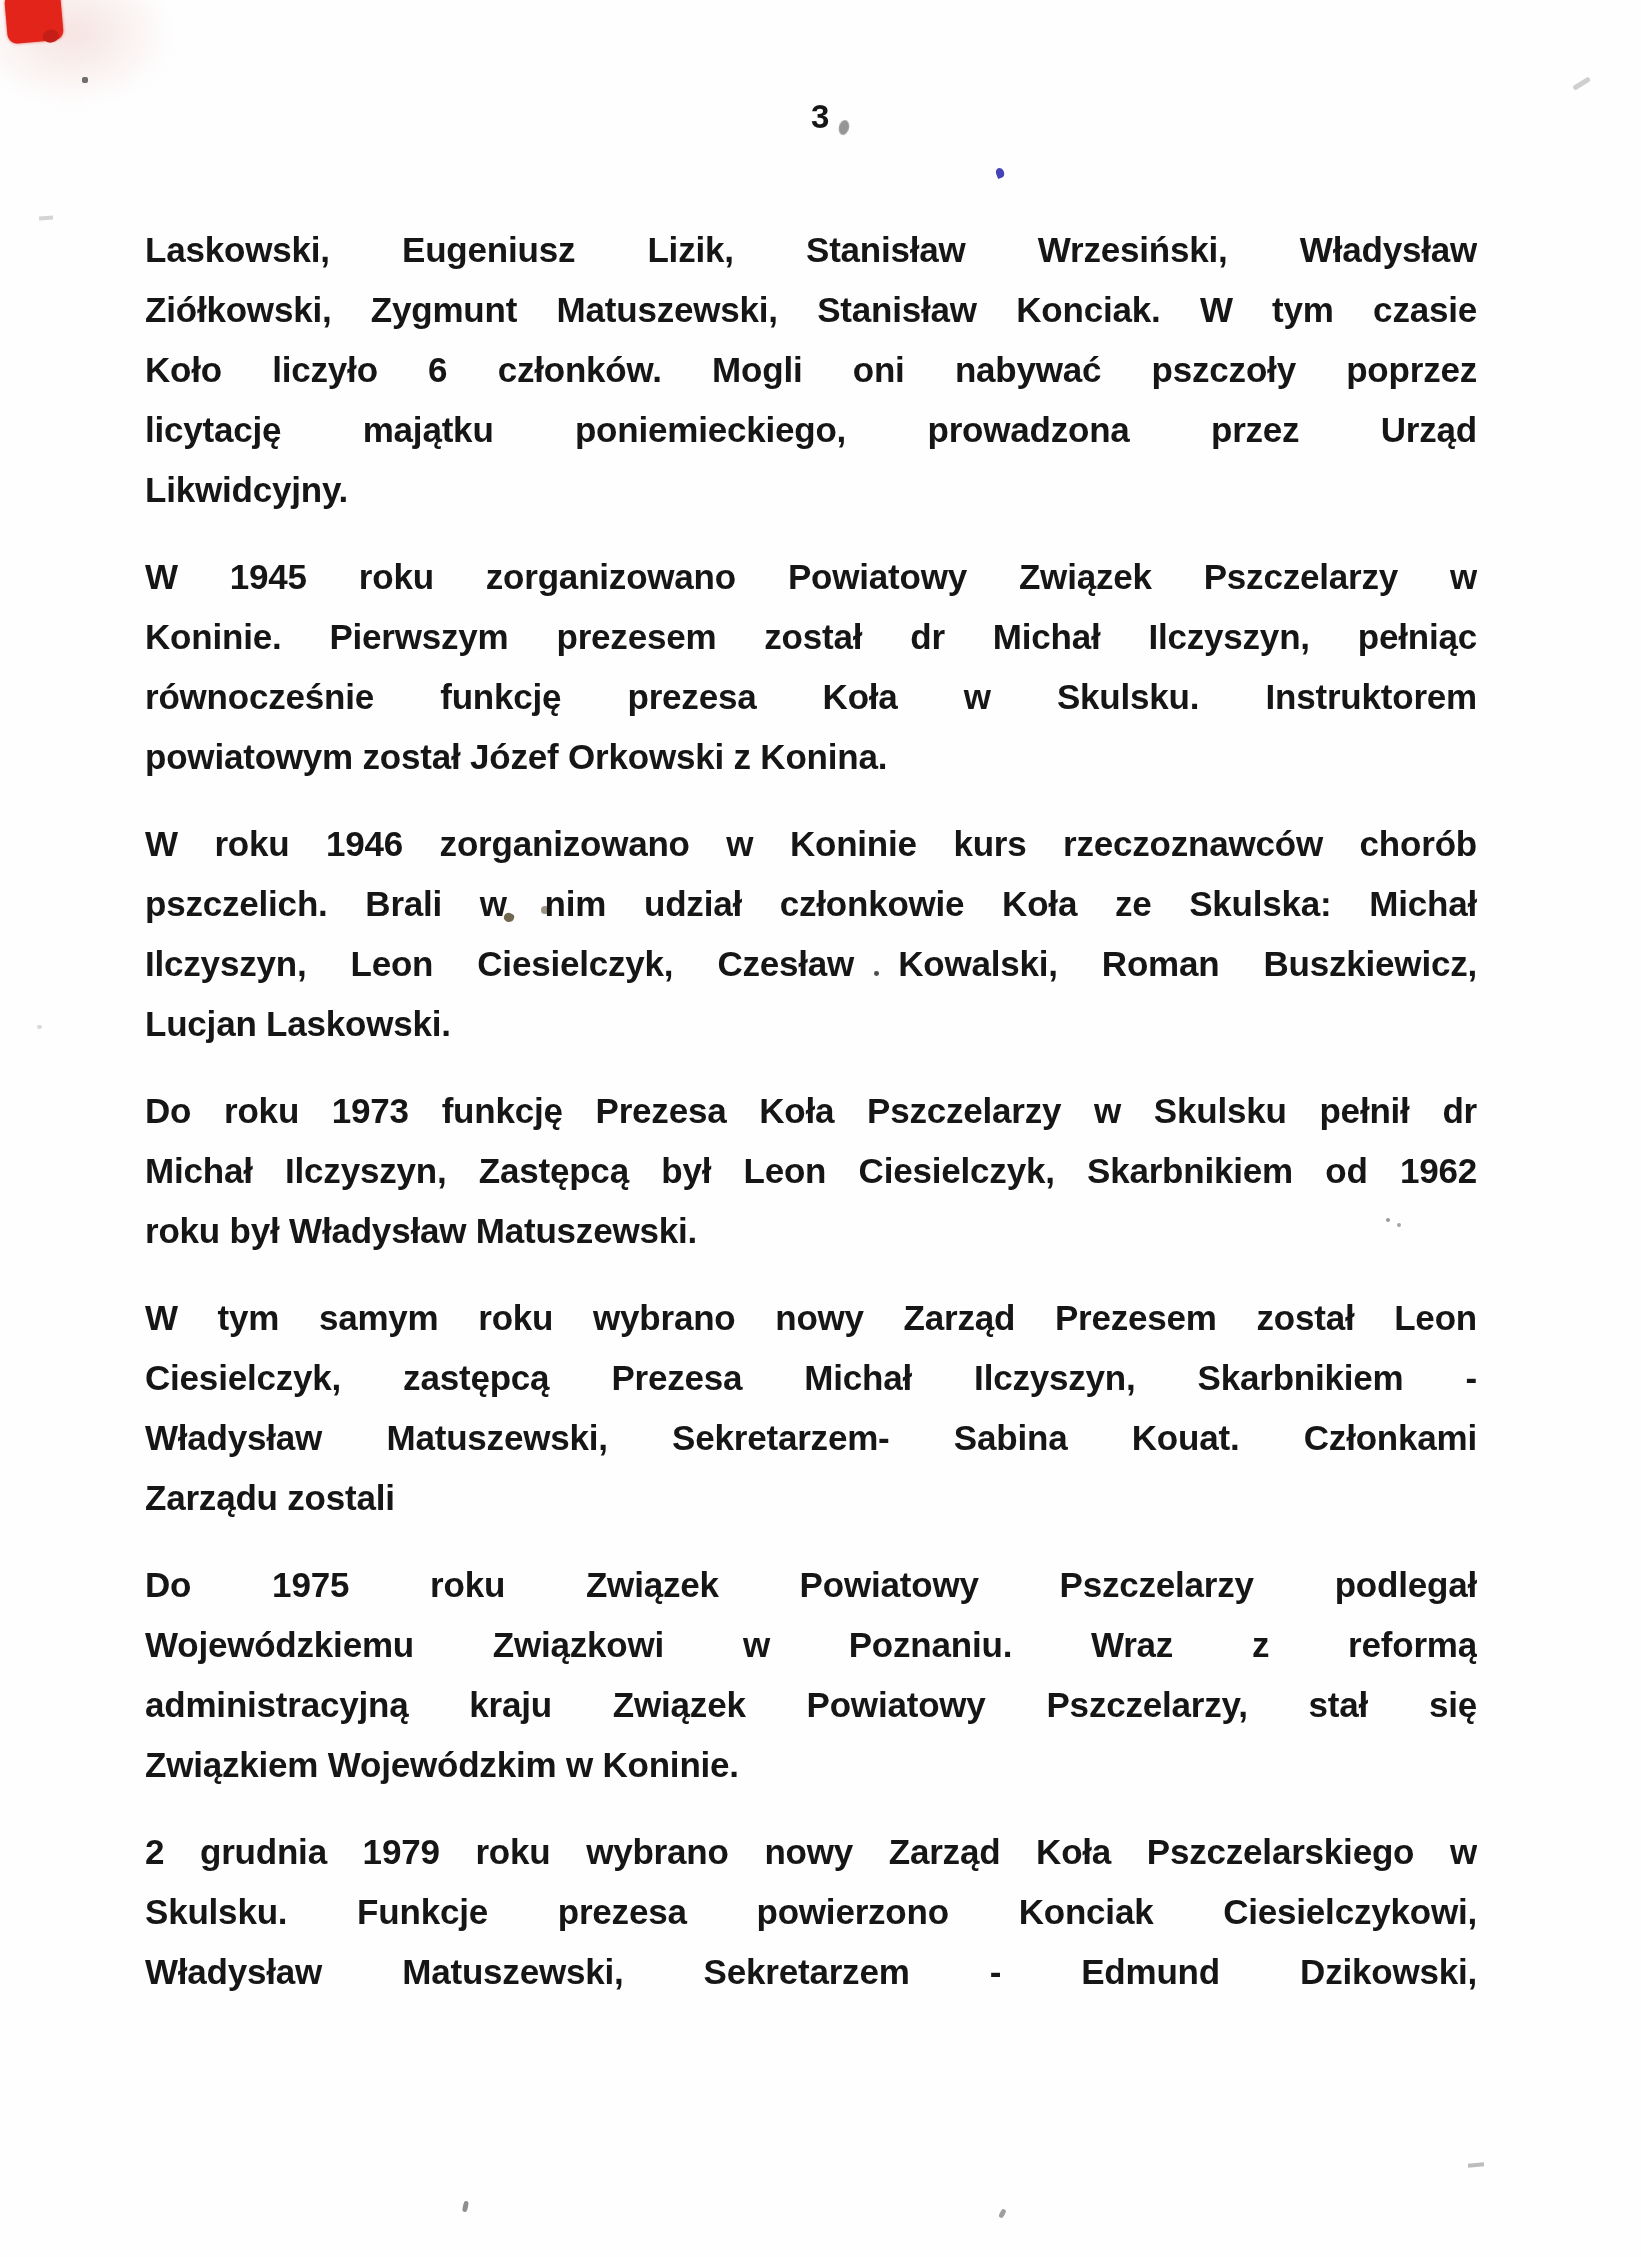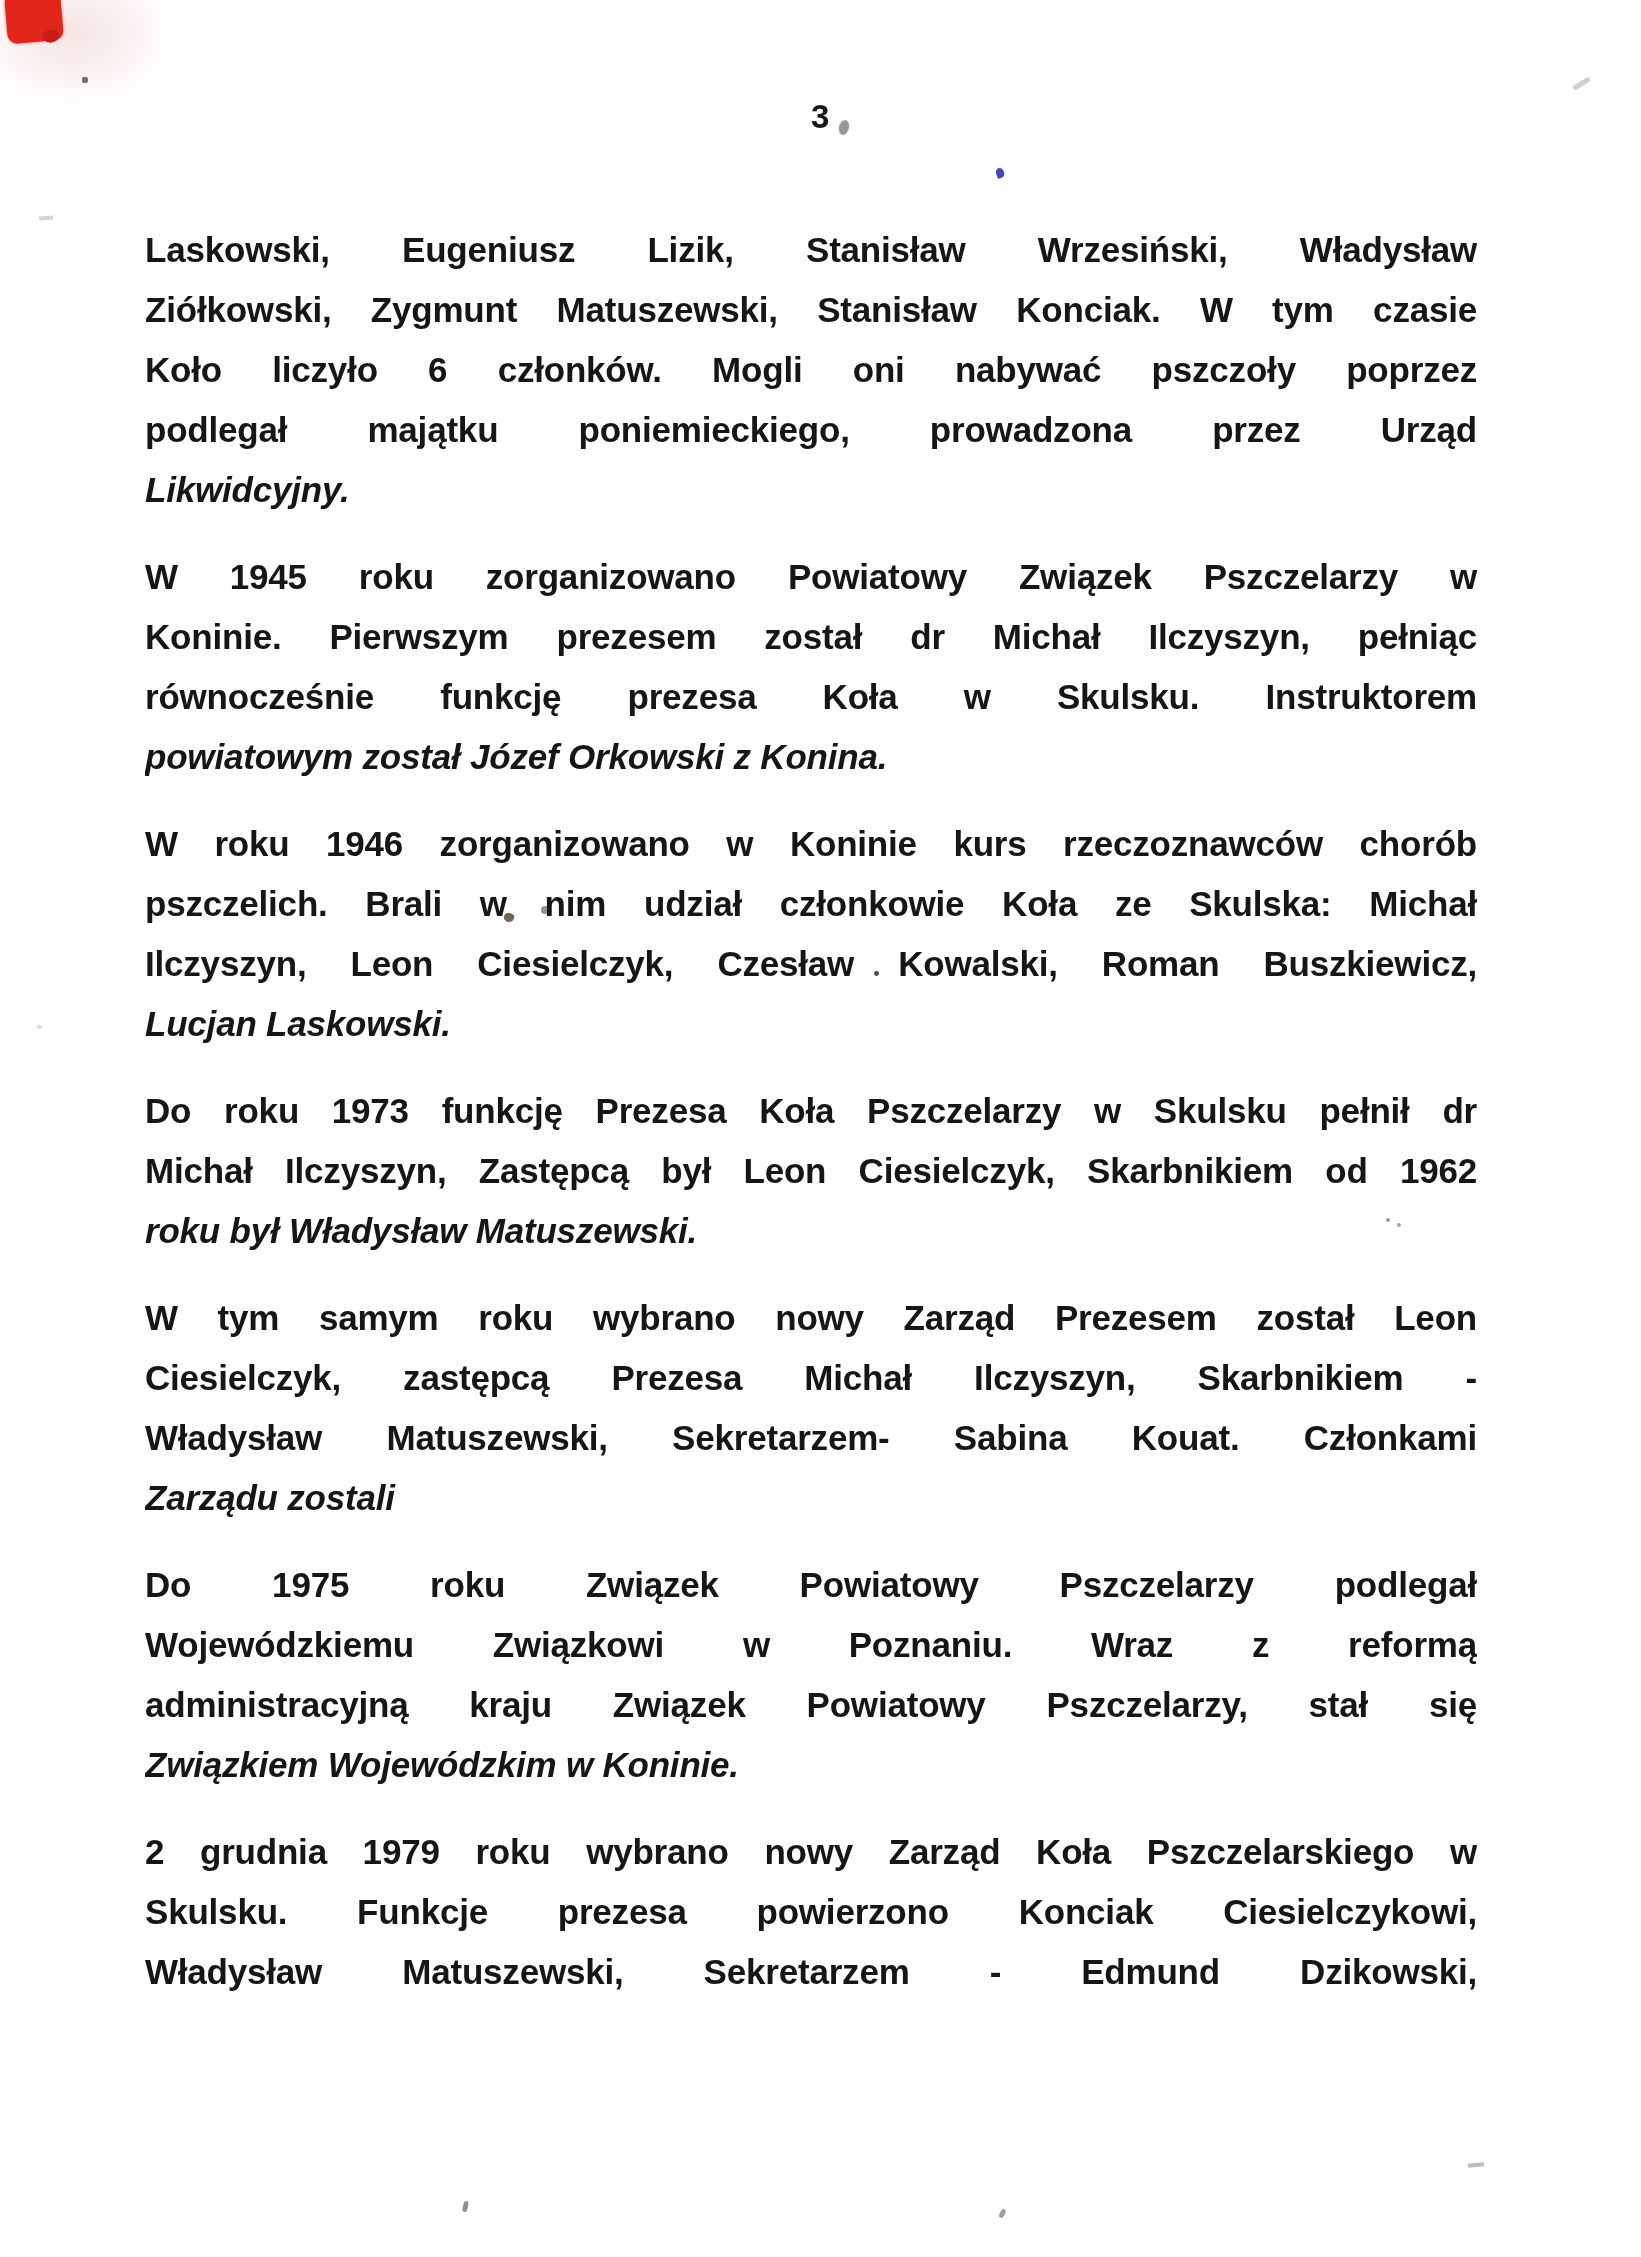--- a/index.html
+++ b/index.html
@@ -34,21 +34,21 @@
   .line {
     font-size: 35px;
     font-weight: 700;
     line-height: 60px;
     height: 60px;
     overflow: hidden;
     letter-spacing: -0.2px;
     text-align: justify;
     text-align-last: justify;
   }
-  .line.end { text-align-last: left; font-style: italic; }
+  .line.end { text-align-last: left; }
 
   
   .art { position: absolute; pointer-events: none; }
   .pink-halo {
     left: -29px; top: -39px; width: 203px; height: 145px;
     background: radial-gradient(closest-side, rgba(233,188,182,0.40), rgba(233,188,182,0));
     filter: blur(5.8px);
   }
   .red-mark {
     left: 5.8px; top: -7.7px; width: 56px; height: 50px;
@@ -102,21 +102,21 @@
   <div class="art br-dash"></div>
 
   <div class="page-number">3</div>
 
   <div class="text-block">
 
     <div class="para">
       <div class="line">Laskowski, Eugeniusz Lizik, Stanisław Wrzesiński, Władysław</div>
       <div class="line">Ziółkowski, Zygmunt Matuszewski, Stanisław Konciak. W tym czasie</div>
       <div class="line">Koło liczyło 6 członków. Mogli oni nabywać pszczoły poprzez</div>
-      <div class="line">podlegał majątku poniemieckiego, prowadzona przez Urząd</div>
+      <div class="line">licytację majątku poniemieckiego, prowadzona przez Urząd</div>
       <div class="line end">Likwidcyjny.</div>
     </div>
 
     <div class="para">
       <div class="line">W 1945 roku zorganizowano Powiatowy Związek Pszczelarzy w</div>
       <div class="line">Koninie. Pierwszym prezesem został dr Michał Ilczyszyn, pełniąc</div>
       <div class="line">równocześnie funkcję prezesa Koła w Skulsku. Instruktorem</div>
       <div class="line end">powiatowym został Józef Orkowski z Konina.</div>
     </div>
 

